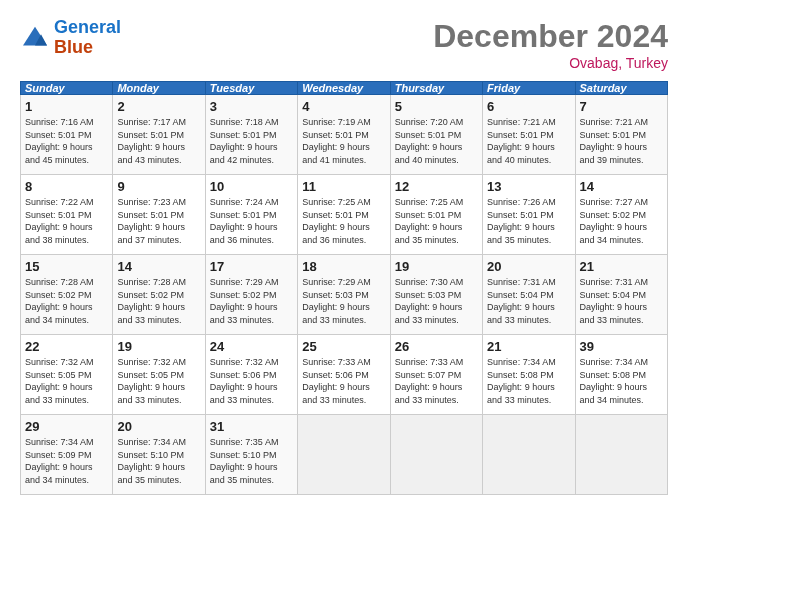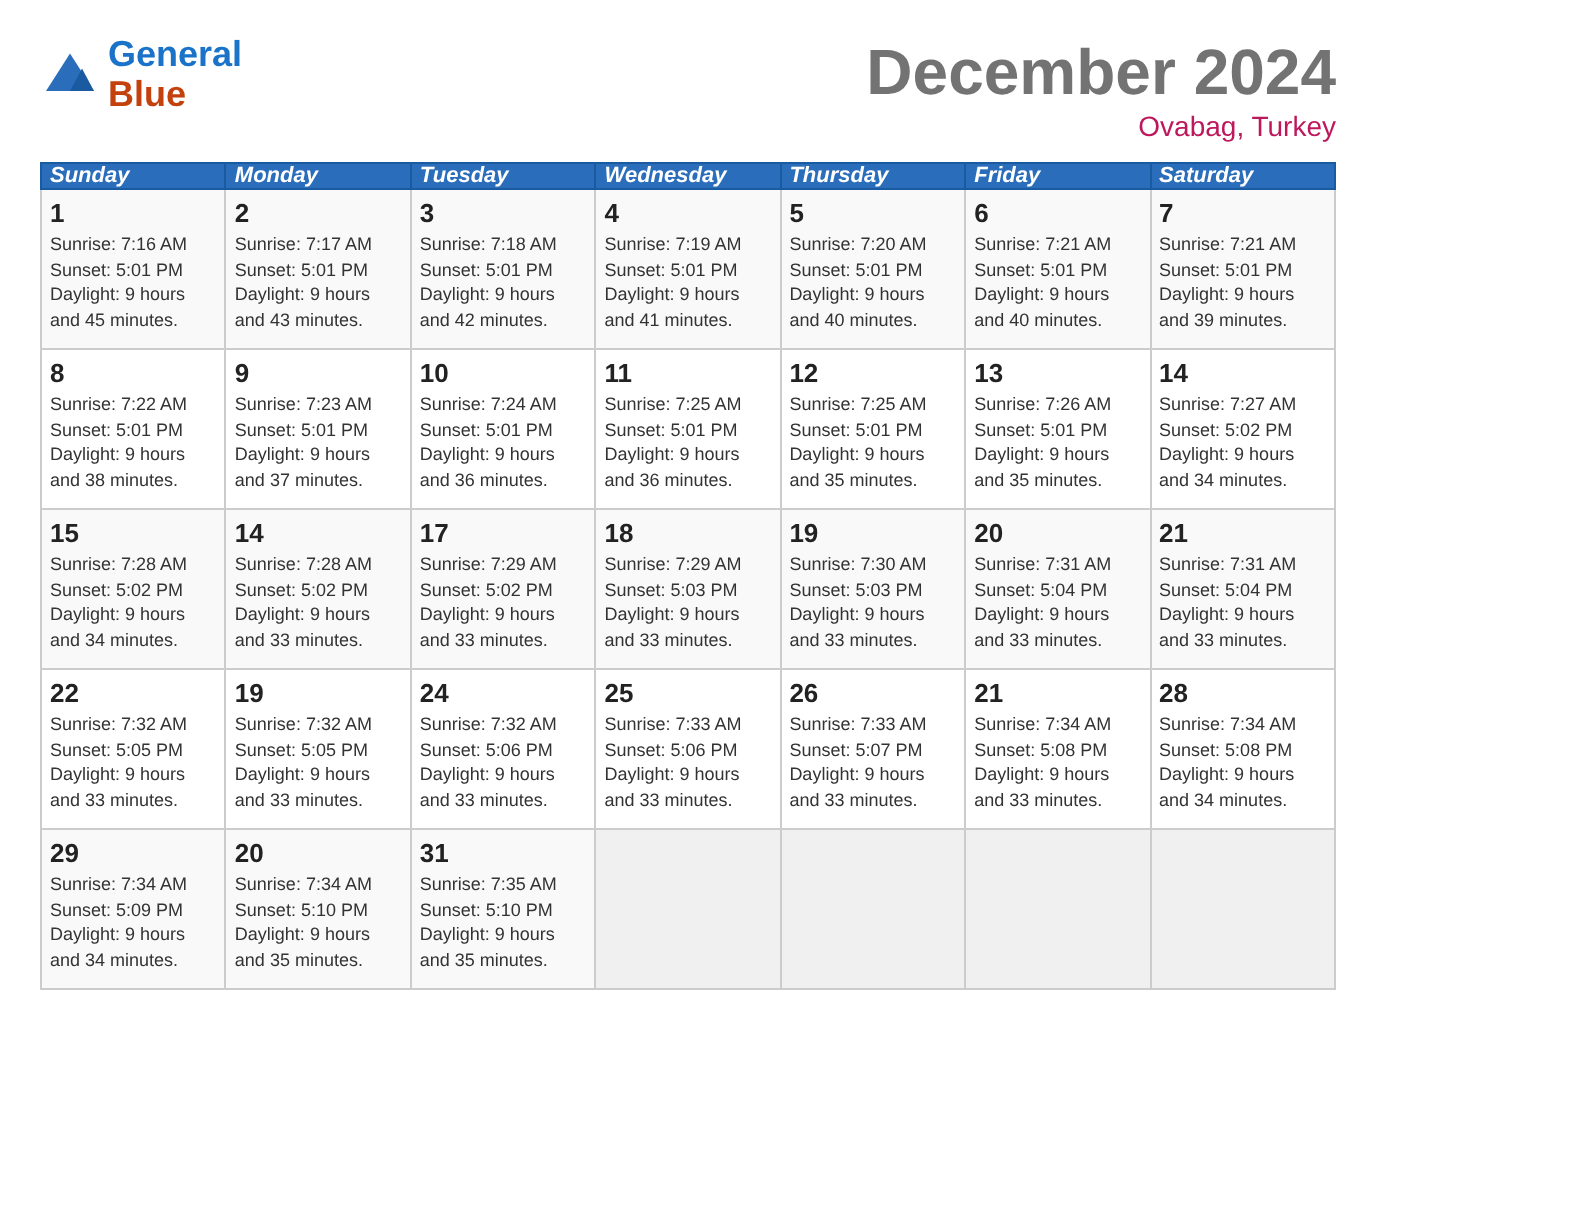--- a/index.html
+++ b/index.html
@@ -236,21 +236,21 @@
           </td>
           <td>
             <span class="day-num">26</span>
             <div class="day-info">Sunrise: 7:33 AM<br>Sunset: 5:07 PM<br>Daylight: 9 hours and 33 minutes.</div>
           </td>
           <td>
             <span class="day-num">21</span>
             <div class="day-info">Sunrise: 7:34 AM<br>Sunset: 5:08 PM<br>Daylight: 9 hours and 33 minutes.</div>
           </td>
           <td>
-            <span class="day-num">28</span>
+            <span class="day-num">39</span>
             <div class="day-info">Sunrise: 7:34 AM<br>Sunset: 5:08 PM<br>Daylight: 9 hours and 34 minutes.</div>
           </td>
         </tr>
         <tr>
           <td>
             <span class="day-num">29</span>
             <div class="day-info">Sunrise: 7:34 AM<br>Sunset: 5:09 PM<br>Daylight: 9 hours and 34 minutes.</div>
           </td>
           <td>
             <span class="day-num">20</span>

